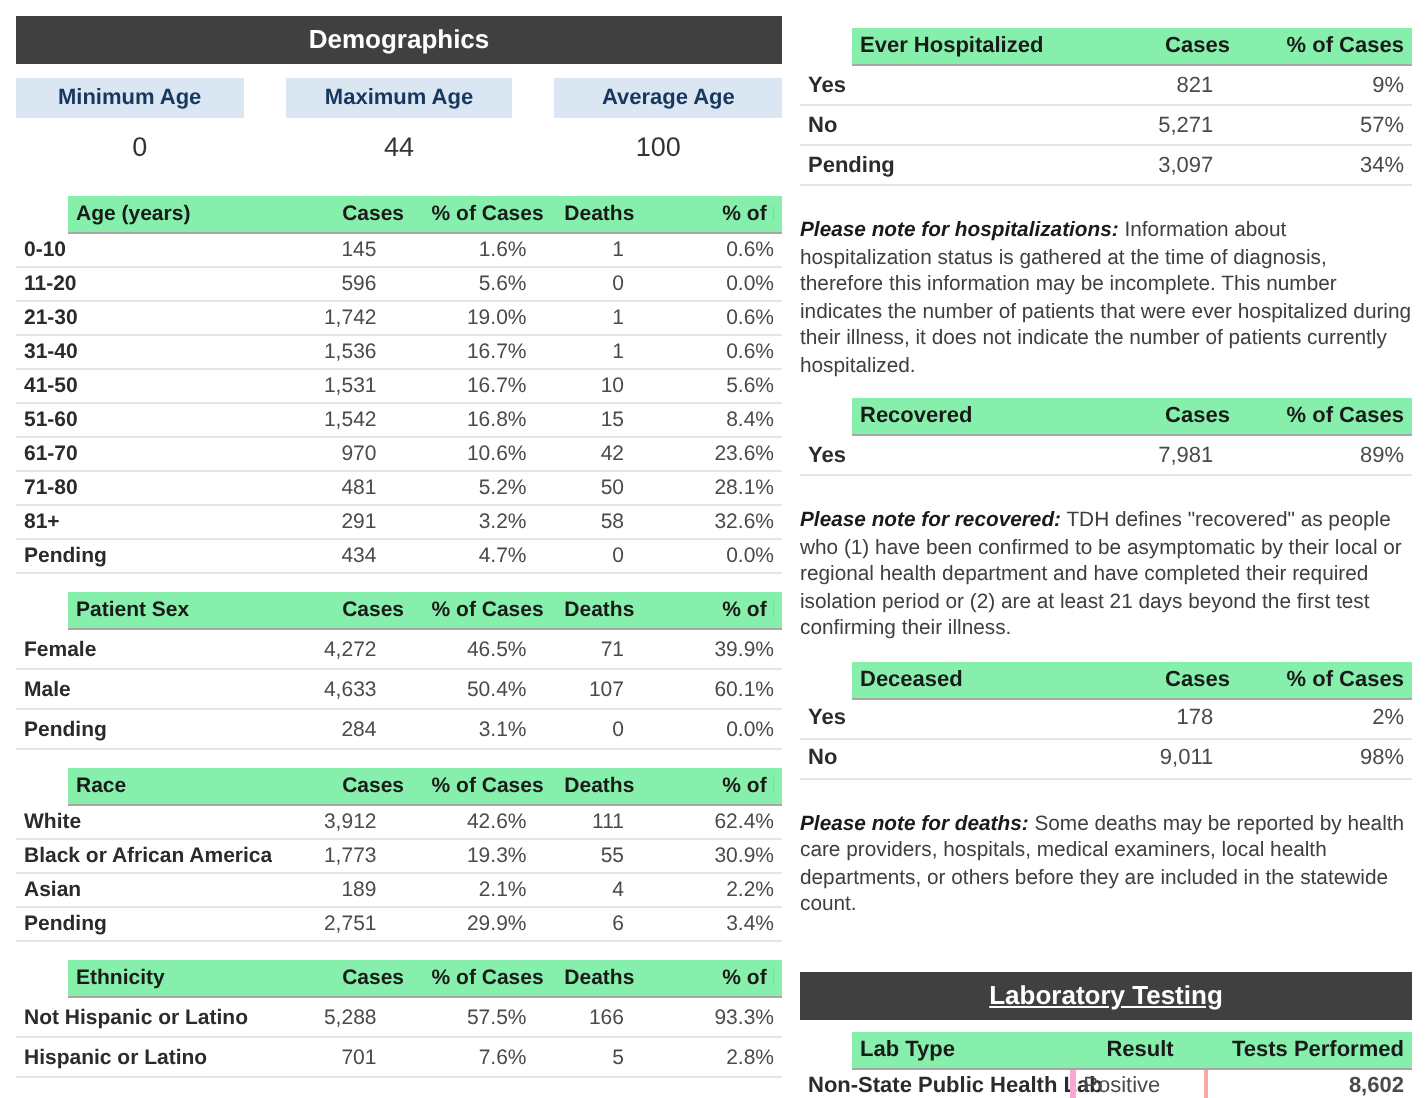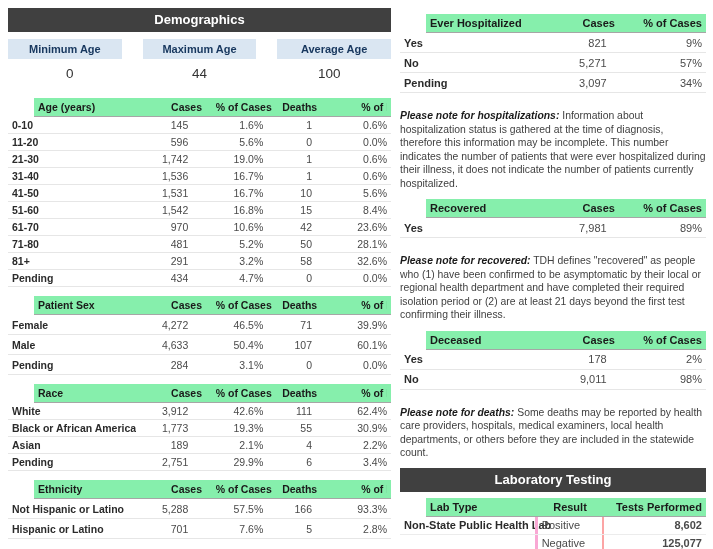--- a/index.html
+++ b/index.html
@@ -315,21 +315,21 @@
         </div>
         <div class="trow loose">
           <span class="c c0">No</span>
           <span class="c c1">9,011</span>
           <span class="c c2">98%</span>
         </div>
       </div>
 
       <p class="note"><span class="lead">Please note for deaths:</span><span> Some deaths may be reported by health care providers, hospitals, medical examiners, local health departments, or others before they are included in the statewide count.</span></p>
 
-      <div class="panel-title" style="margin-top:8px;">Laboratory Testing</div>
+      <div class="panel-title" style="margin-top:26px;text-decoration:underline;">Laboratory Testing</div>
 
       <div class="lab-table">
         <div class="thead">
           <span class="lab-c0">Lab Type</span>
           <span class="lab-c1">Result</span>
           <span class="lab-c2">Tests Performed</span>
         </div>
         <div class="lrow">
           <span class="lab-c0">Non-State Public Health Lab</span>
           <span class="lab-c1">Positive</span>

